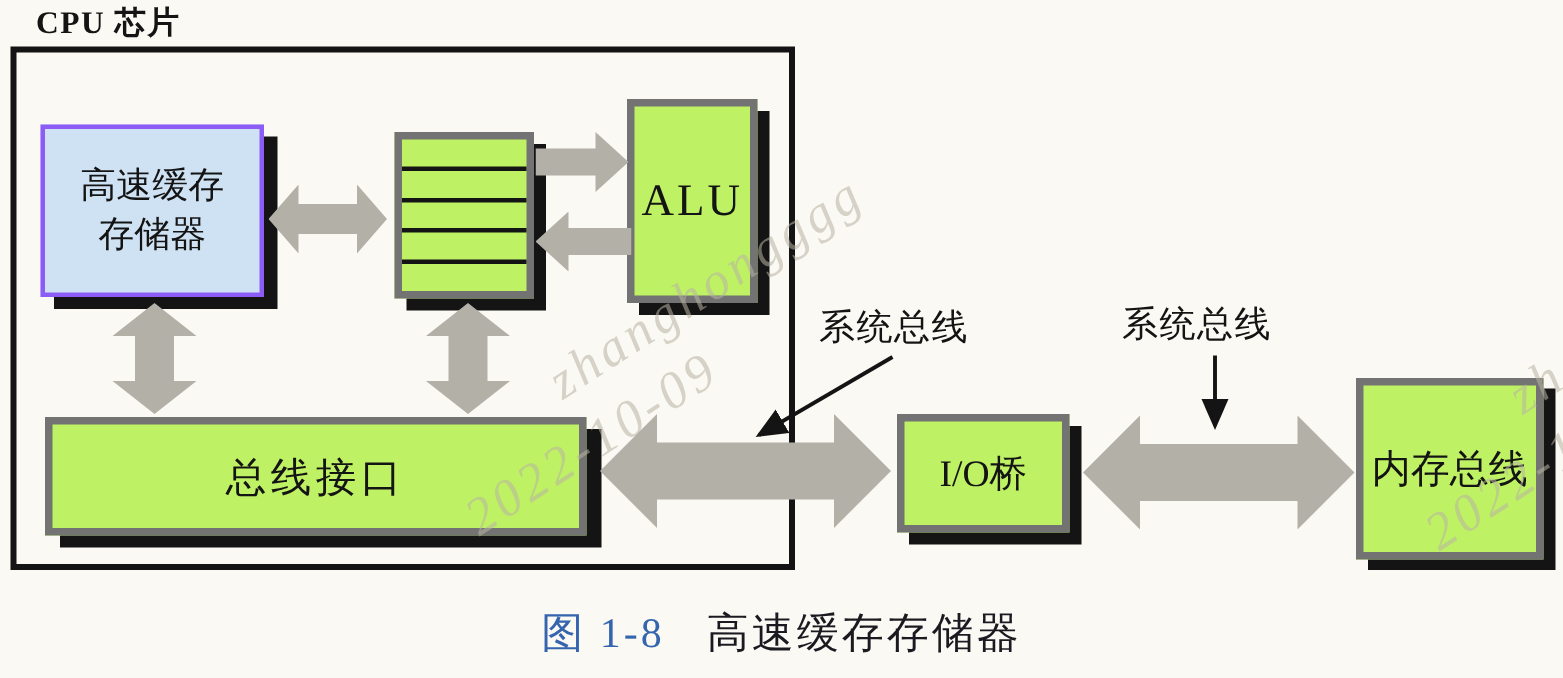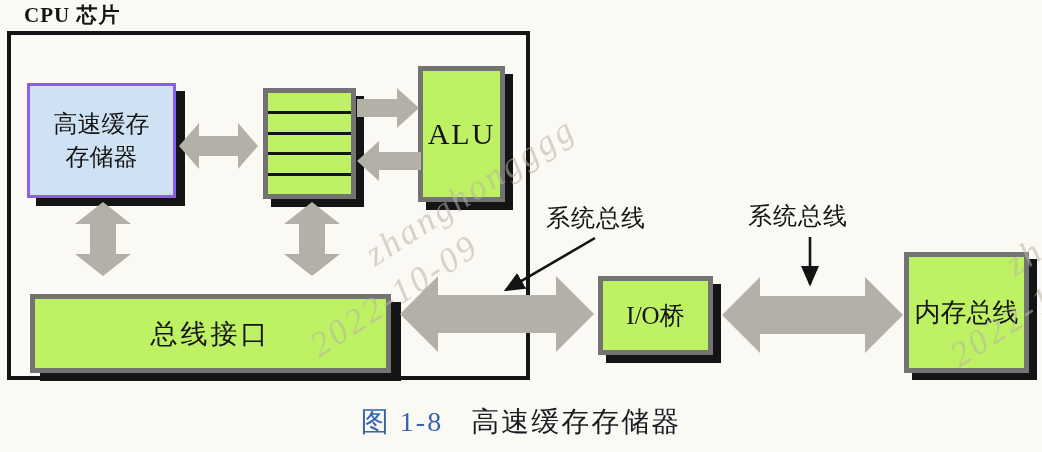--- a/index.html
+++ b/index.html
@@ -52,21 +52,21 @@
     display:flex;flex-direction:column;align-items:stretch;justify-content:stretch;
     padding:0;z-index:2;
   }
   .reg-row{flex:1;border-top:3px solid #141414;}
   .reg-row:first-child{border-top:none;}
   #alu{
     left:418px;top:66px;width:87px;height:136px;
     font-size:30px;letter-spacing:2px;z-index:2;
   }
   #busif{
-    left:30px;top:294px;width:361px;height:79px;
+    left:30px;top:278px;width:361px;height:79px;
     box-shadow:10px 8px 0 0 #141414;
     font-size:27px;letter-spacing:3px;z-index:2;text-align:center;
   }
   
   #iobridge{
     left:598px;top:276px;width:115px;height:79px;
     font-size:25px;z-index:2;
   }
   #mainmem{
     left:904px;top:252px;width:125px;height:121px;

